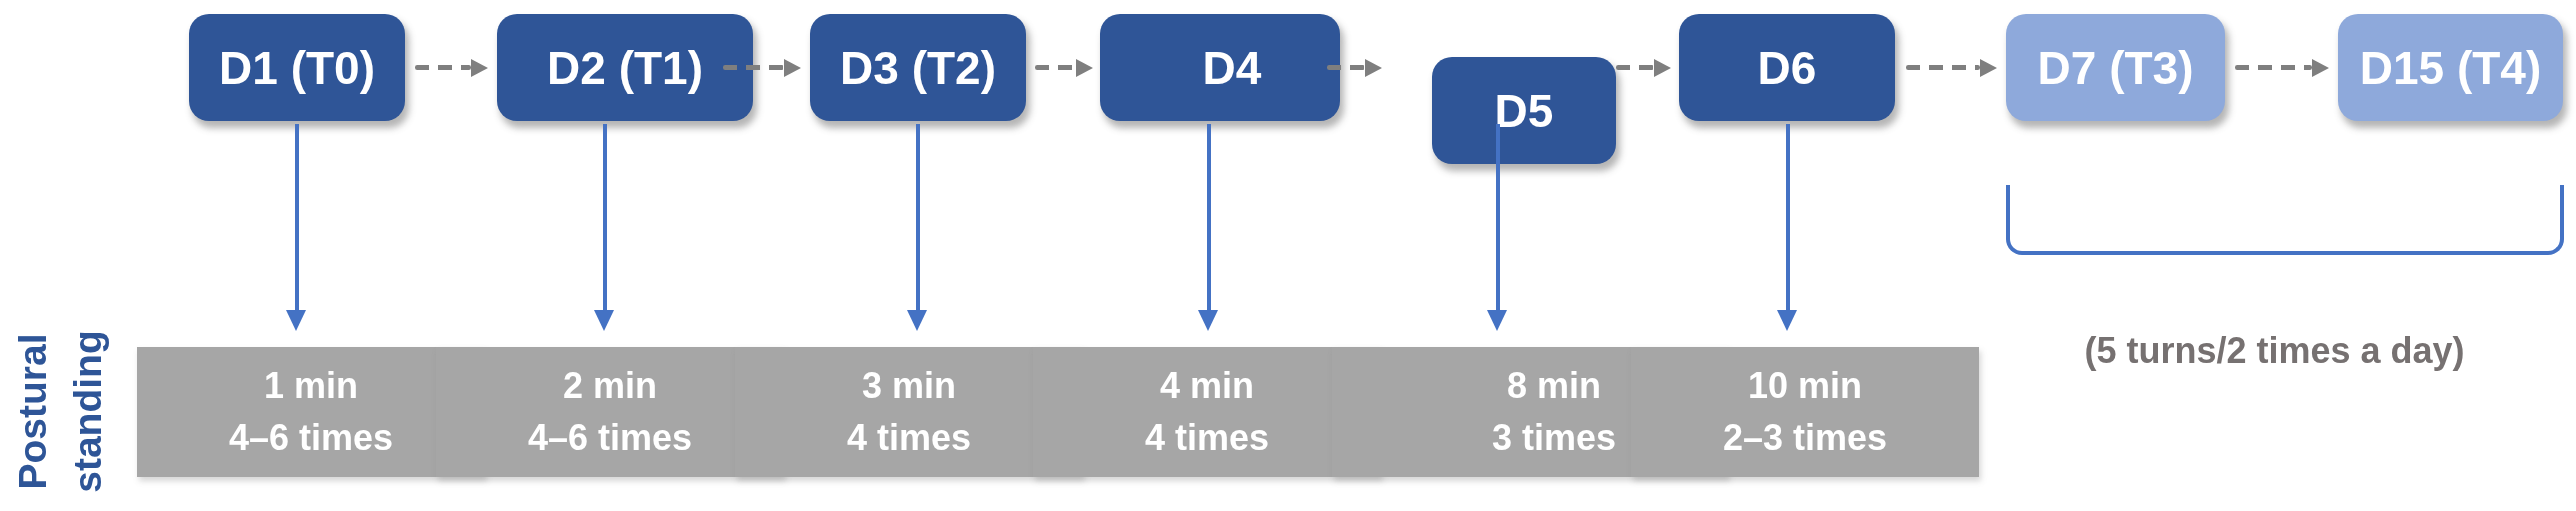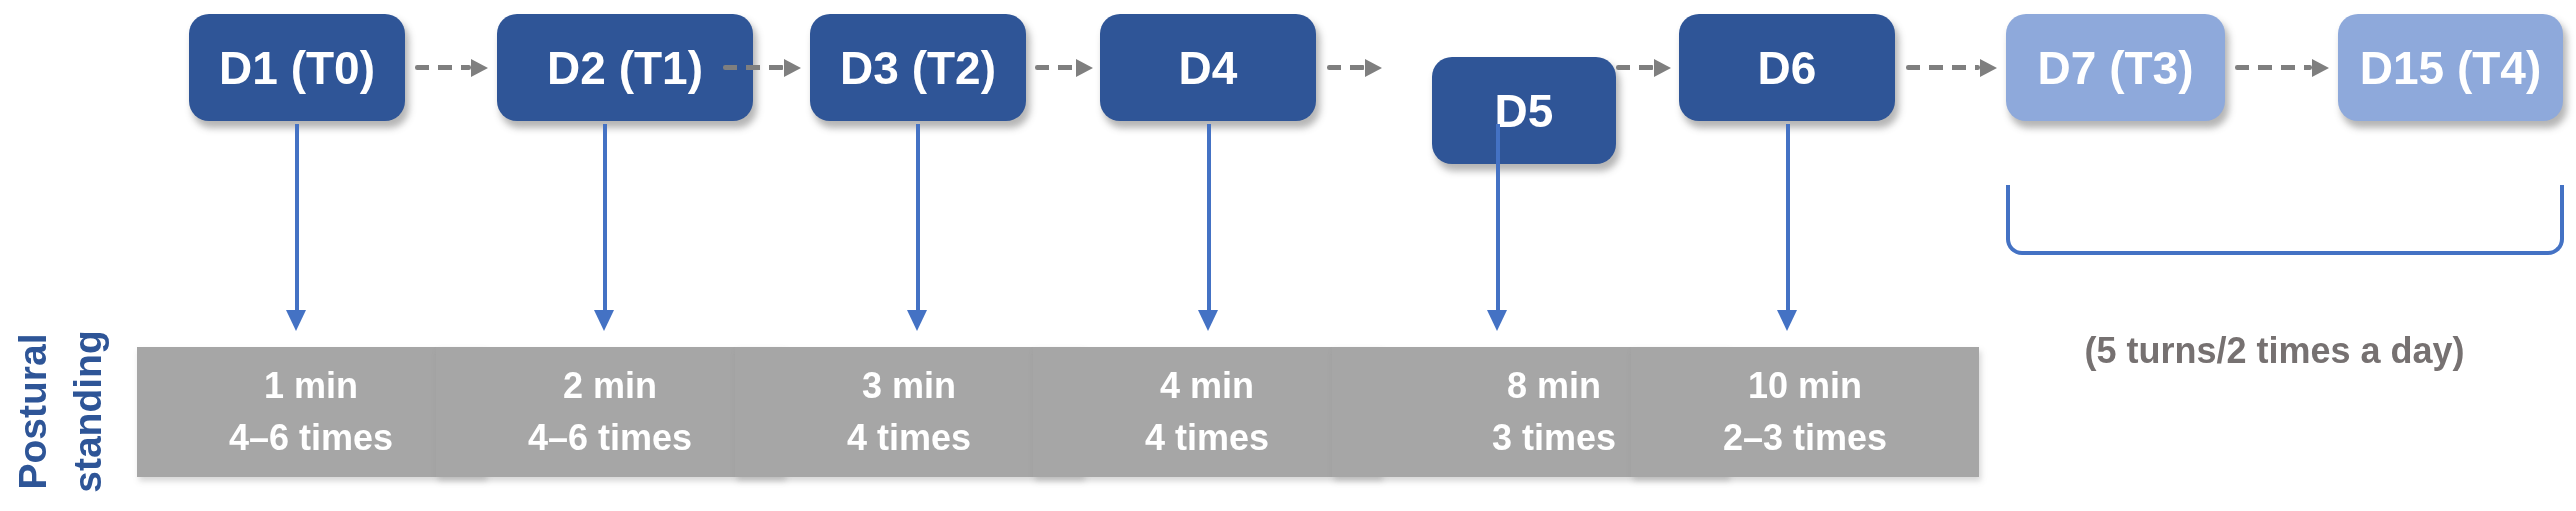--- a/index.html
+++ b/index.html
@@ -77,21 +77,21 @@
 
   <div class="tbox" style="left:189px;width:216px;" data-variant="dark">
       <span>D1 (T0)</span>
     </div>
   <div class="tbox" style="left:497px;width:256px;" data-variant="dark">
       <span>D2 (T1)</span>
     </div>
   <div class="tbox" style="left:810px;width:216px;" data-variant="dark">
       <span>D3 (T2)</span>
     </div>
-  <div class="tbox" style="left:1100px;width:216px;" data-variant="dark">
+  <div class="tbox" style="left:1100px;width:216px;padding-left:24px;" data-variant="dark">
       <span>D4</span>
     </div>
   <div class="tbox" style="left:1432px;width:184px;margin-top:43px;" data-variant="dark">
       <span>D5</span>
     </div>
   <div class="tbox" style="left:1679px;width:216px;" data-variant="dark">
       <span>D6</span>
     </div>
   <div class="tbox" style="left:2006px;width:219px;" data-variant="light">
       <span>D7 (T3)</span>

